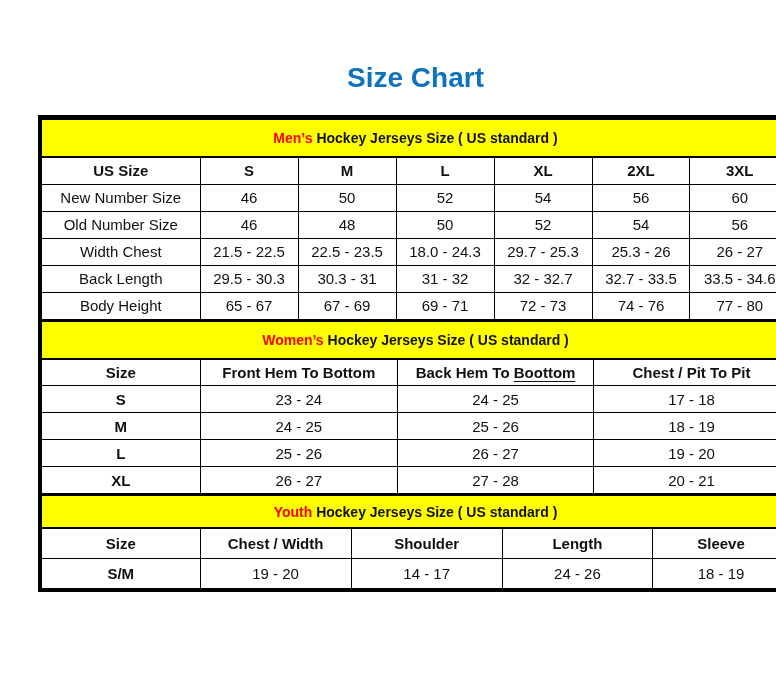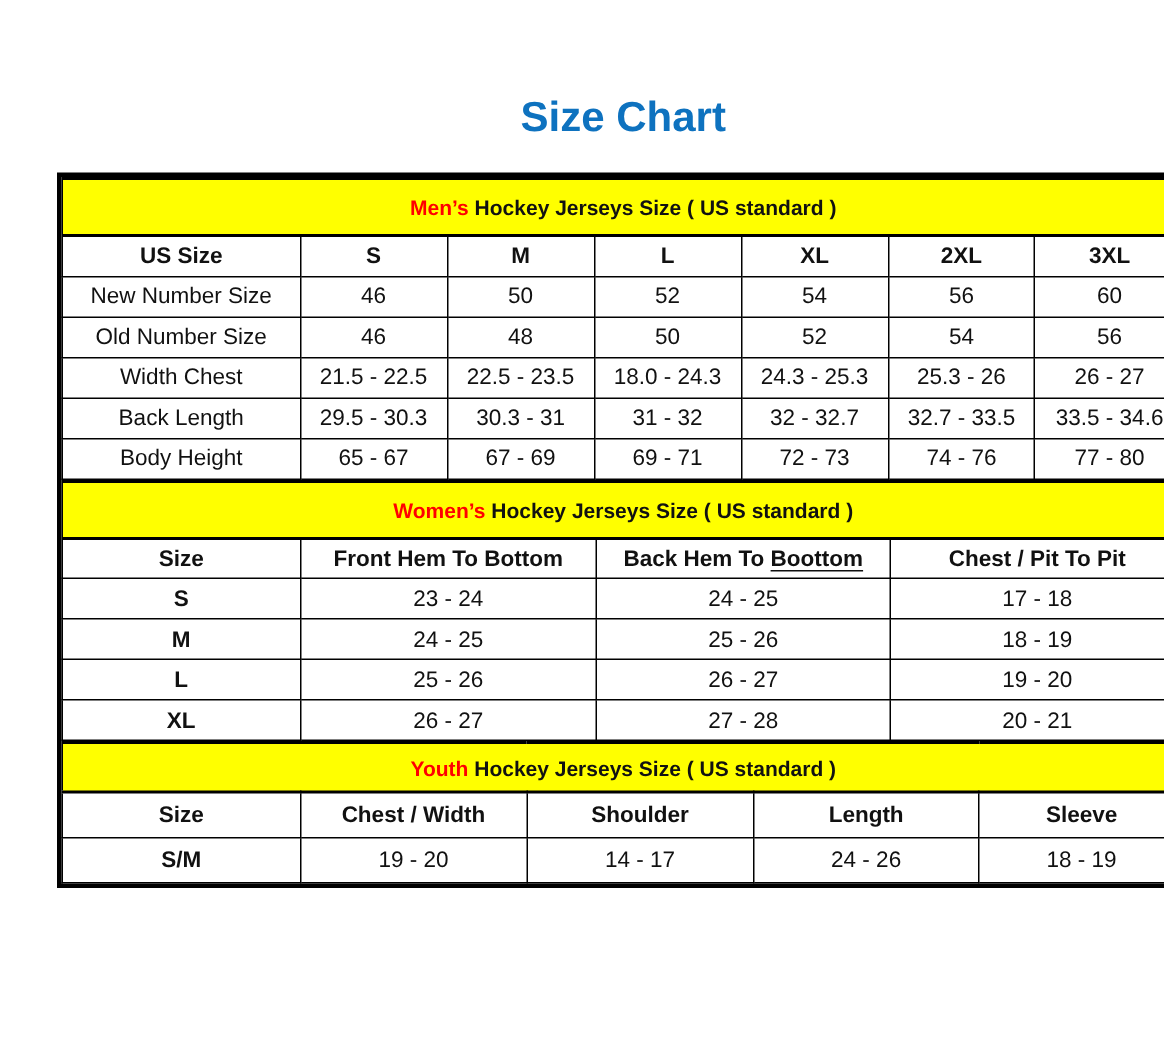--- a/index.html
+++ b/index.html
@@ -111,21 +111,21 @@
             <td>50</td>
             <td>52</td>
             <td>54</td>
             <td>56</td>
           </tr>
           <tr>
             <th class="rowlab">Width Chest</th>
             <td>21.5 - 22.5</td>
             <td>22.5 - 23.5</td>
             <td>18.0 - 24.3</td>
-            <td>24.3 - 25.3</td>
+            <td>29.7 - 25.3</td>
             <td>25.3 - 26</td>
             <td>26 - 27</td>
           </tr>
           <tr>
             <th class="rowlab">Back Length</th>
             <td>29.5 - 30.3</td>
             <td>30.3 - 31</td>
             <td>31 - 32</td>
             <td>32 - 32.7</td>
             <td>32.7 - 33.5</td>

